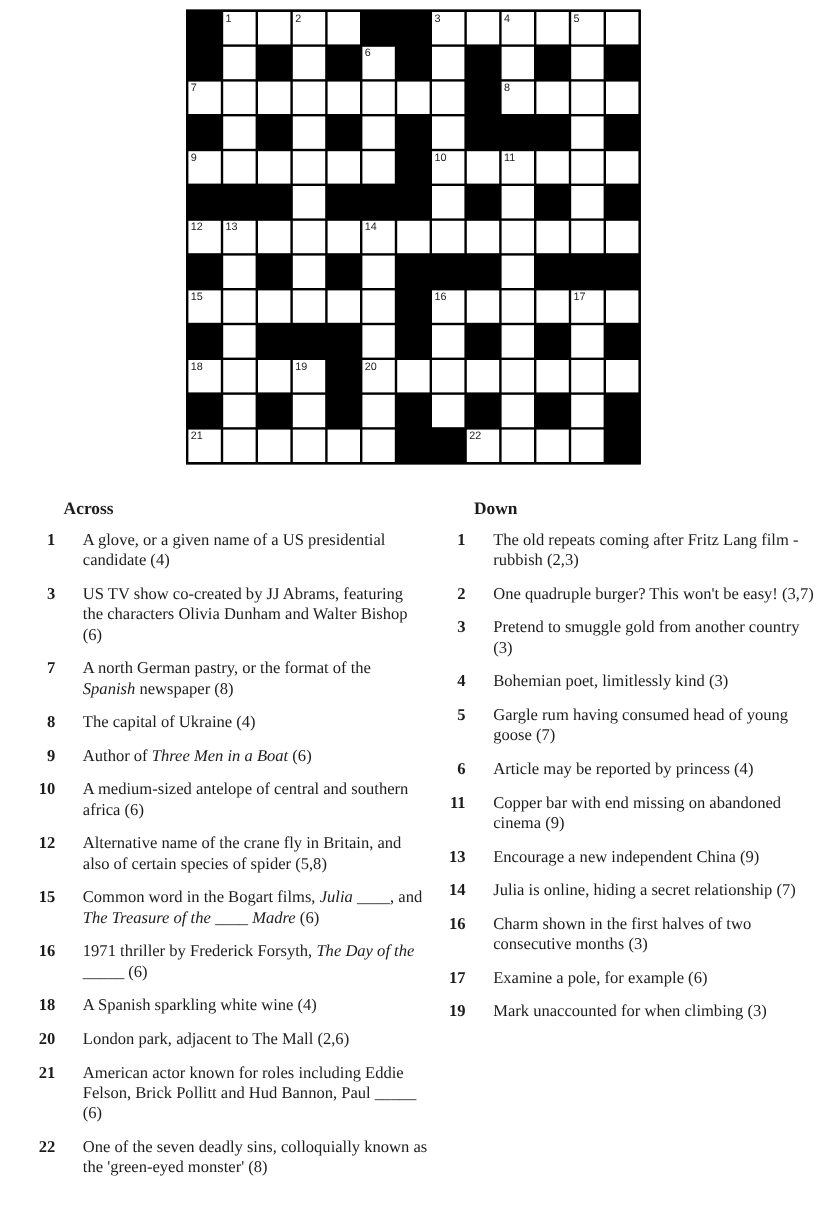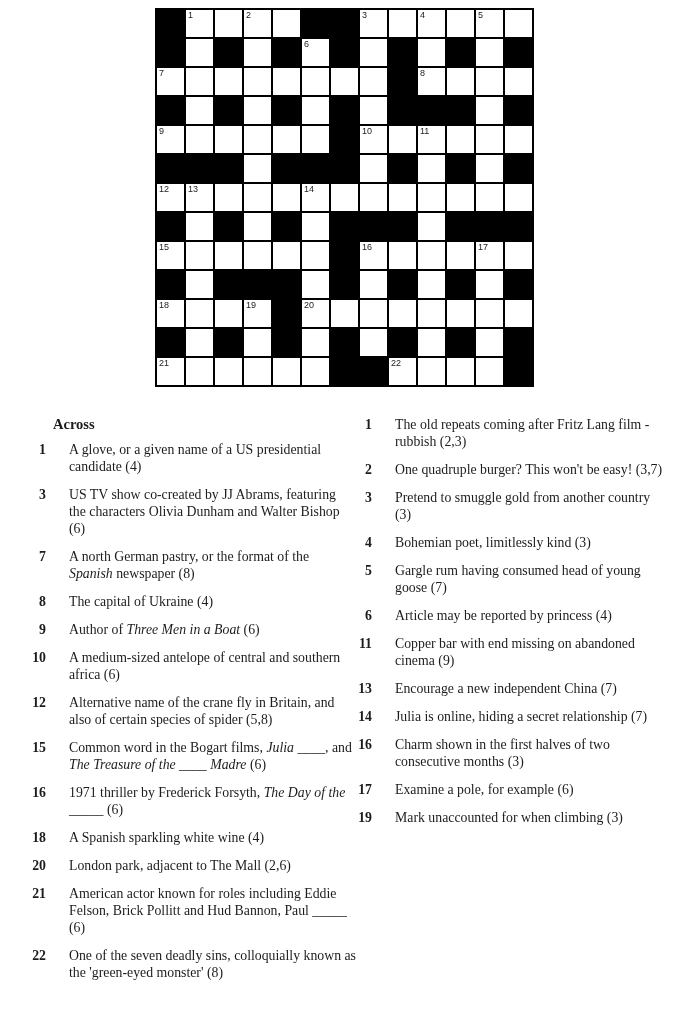--- a/index.html
+++ b/index.html
@@ -27,20 +27,21 @@
   .cell .num {
     position: absolute; top: 0px; left: 2px;
     font-family: "Liberation Sans", sans-serif;
     font-size: 9px; line-height: 11px; color: #222;
     pointer-events: none;
   }
   
   .clues {
     display: flex;
     padding: 29px 4px 0 30px;
+    gap: 16px;
     box-sizing: border-box;
   }
   .clue-col.across { width: 326px; }
   .clue-col.down   { width: 313px; }
   .clue-header {
     font-size: 14.5px; font-weight: bold;
     margin: 0 0 8px 23px; line-height: 17px;
   }
   .clue {
     display: flex;
@@ -328,20 +329,21 @@
             <span class="cnum">21</span>
             <span class="ctext">American actor known for roles including Eddie Felson, Brick Pollitt and Hud Bannon, Paul _____ (6)</span>
           </div>
           <div class="clue">
             <span class="cnum">22</span>
             <span class="ctext">One of the seven deadly sins, colloquially known as the 'green-eyed monster' (8)</span>
           </div>
         </div>
     </div>
     <div class="clue-col down">
+      <div class="clue-header">Down</div>
       <div id="down-list">
           <div class="clue">
             <span class="cnum">1</span>
             <span class="ctext">The old repeats coming after Fritz Lang film - rubbish (2,3)</span>
           </div>
           <div class="clue">
             <span class="cnum">2</span>
             <span class="ctext">One quadruple burger? This won't be easy! (3,7)</span>
           </div>
           <div class="clue">
@@ -359,21 +361,21 @@
           <div class="clue">
             <span class="cnum">6</span>
             <span class="ctext">Article may be reported by princess (4)</span>
           </div>
           <div class="clue">
             <span class="cnum">11</span>
             <span class="ctext">Copper bar with end missing on abandoned cinema (9)</span>
           </div>
           <div class="clue">
             <span class="cnum">13</span>
-            <span class="ctext">Encourage a new independent China (7)</span>
+            <span class="ctext">Encourage a new independent China (9)</span>
           </div>
           <div class="clue">
             <span class="cnum">14</span>
             <span class="ctext">Julia is online, hiding a secret relationship (7)</span>
           </div>
           <div class="clue">
             <span class="cnum">16</span>
             <span class="ctext">Charm shown in the first halves of two consecutive months (3)</span>
           </div>
           <div class="clue">

